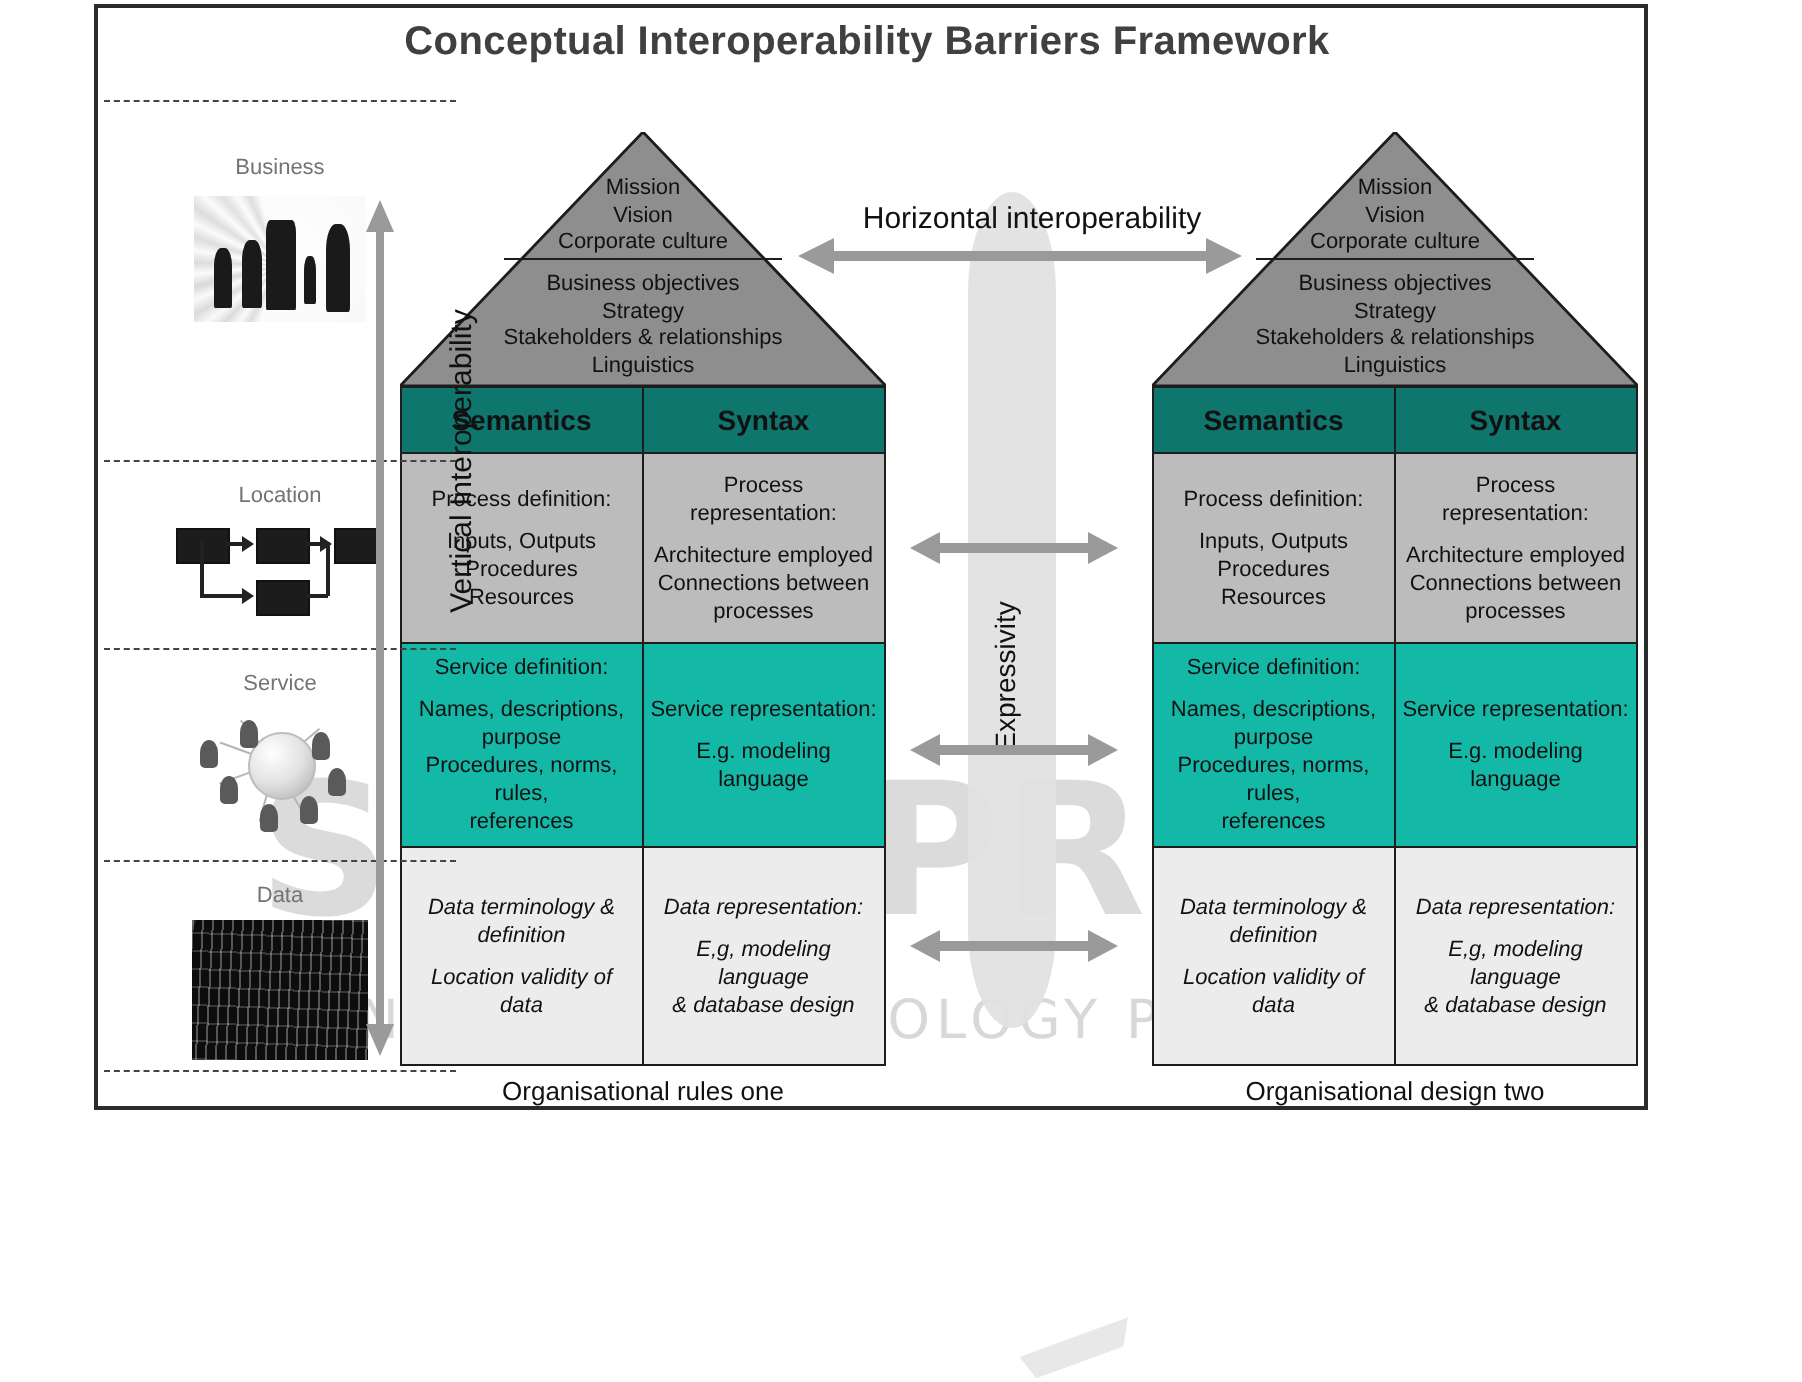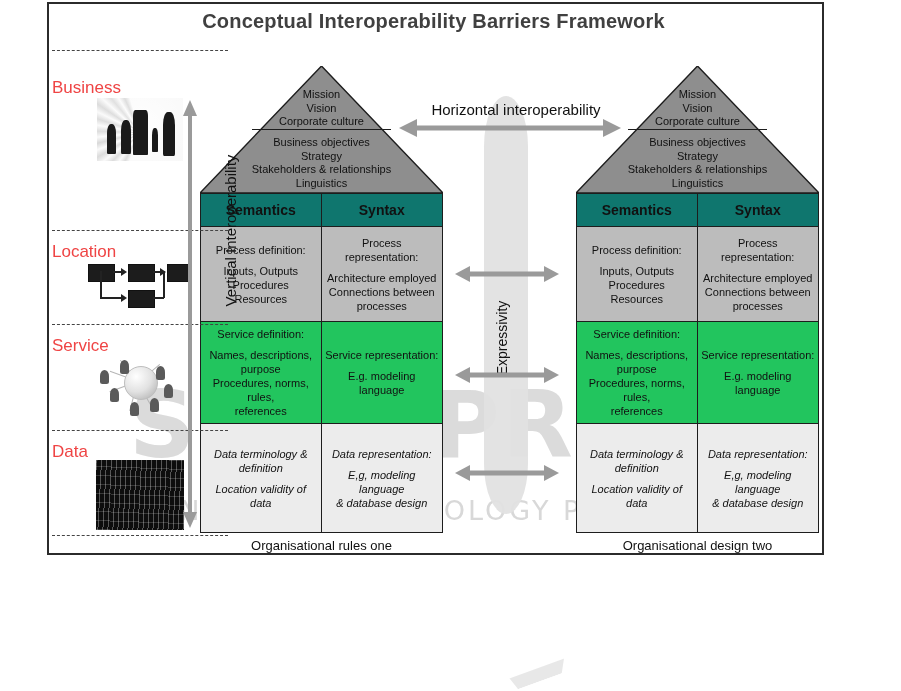--- a/index.html
+++ b/index.html
@@ -104,23 +104,23 @@
     position: absolute;
     left: 2px;
     width: 176px;
     border-top: 1px dashed #444;
     height: 0;
   }
   .layer-label {
     position: absolute;
     width: 176px;
     left: 2px;
-    text-align: left;
-    font-size: 17px;
-    color: #ef4444;
+    text-align: center;
+    font-size: 11px;
+    color: #737373;
   }
   .layer-art {
     position: absolute;
     left: 2px;
     width: 176px;
     text-align: center;
   }
   .art-box {
     display: inline-block;
     position: relative;
@@ -253,21 +253,21 @@
     flex-direction: column;
     justify-content: center;
   }
   .cell:last-child { border-right: none; }
   .row-head .cell {
     font-size: 14px;
     font-weight: bold;
     background: #0f766e;
   }
   .row-proc .cell { background: #bcbcbc; }
-  .row-serv .cell { background: #22c55e; }
+  .row-serv .cell { background: #14b8a6; }
   .row-data .cell { background: #ececec; }
   .cell .sub { margin-top: 7px; }
   .entity-label {
     position: absolute;
     width: 100%;
     text-align: center;
     font-size: 13px;
     color: #111;
   }
 

